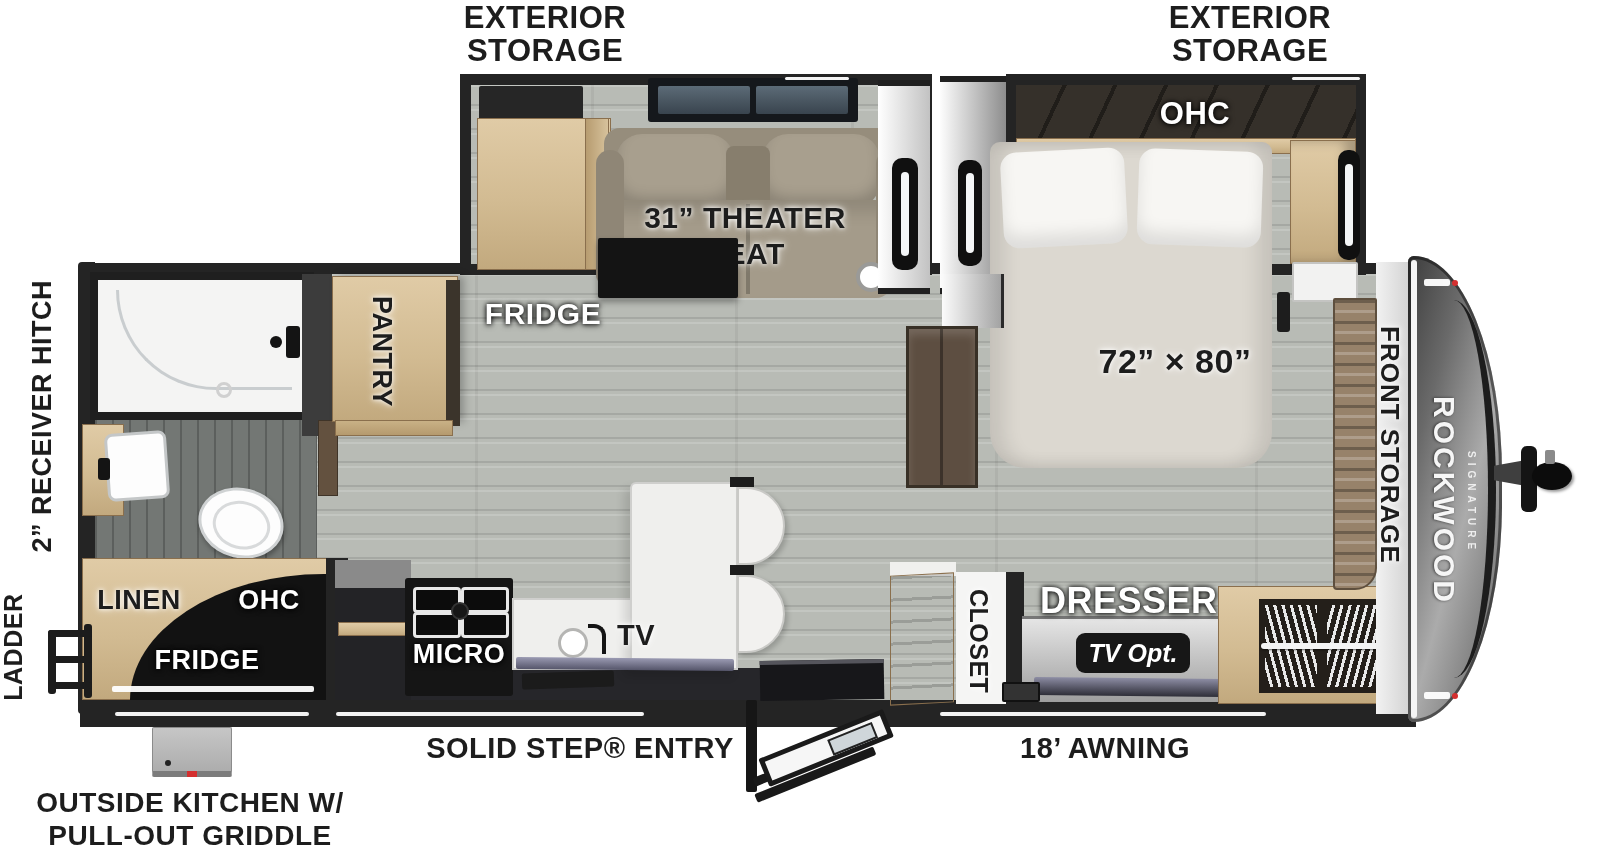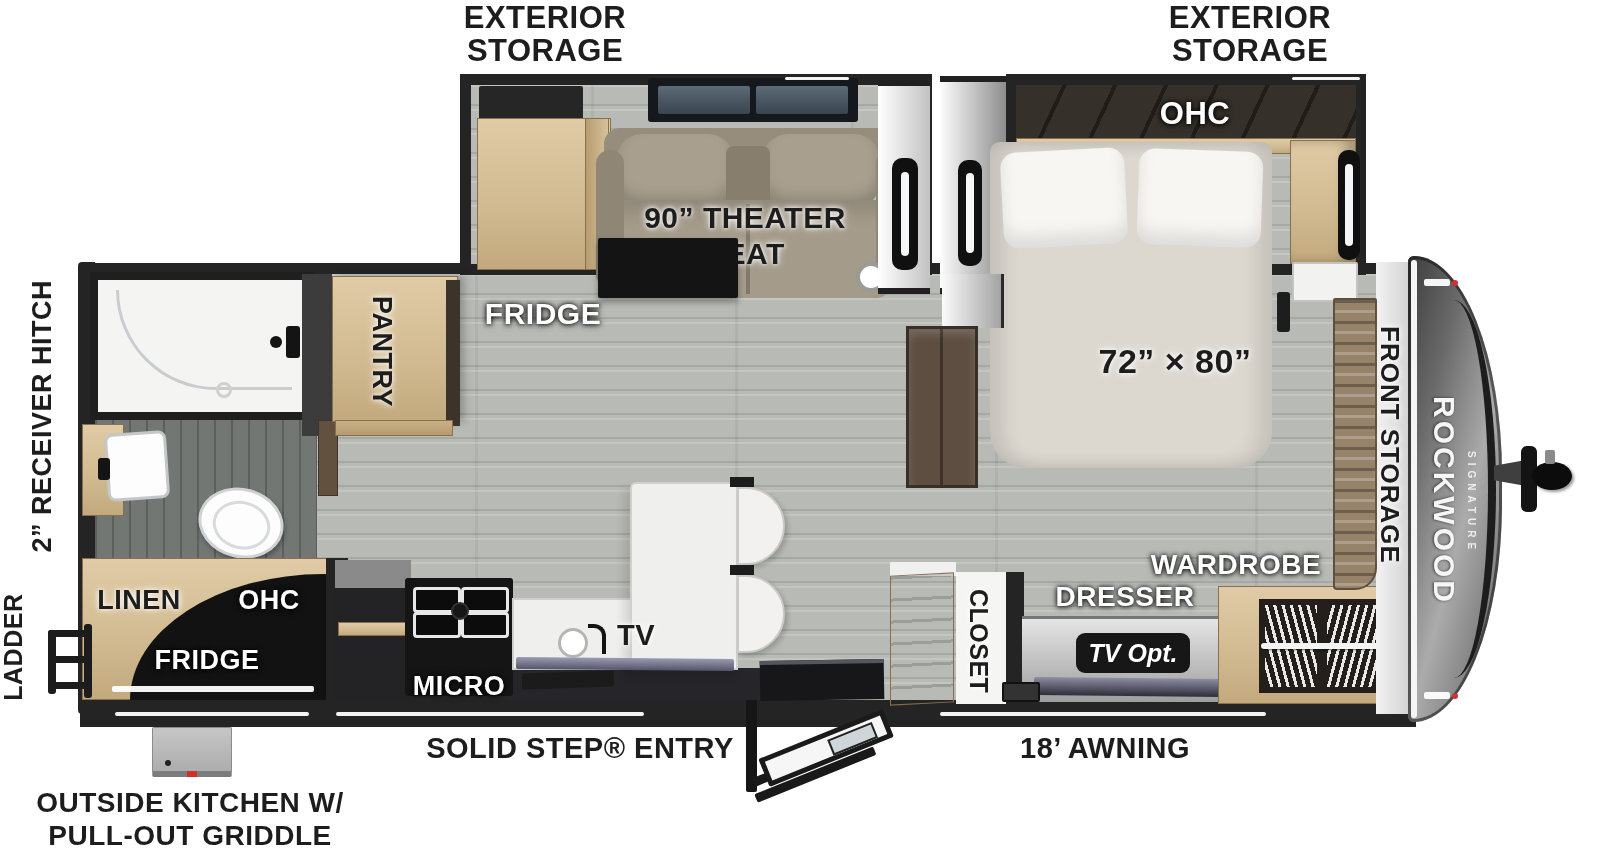--- a/index.html
+++ b/index.html
@@ -64,21 +64,21 @@
     <div class="abs" style="left:12px;top:6px;width:118px;height:74px;background:#a89f8e;border-radius:26px;box-shadow:inset 0 -10px 14px rgba(0,0,0,.18);"></div>
     <div class="abs" style="left:158px;top:6px;width:118px;height:74px;background:#a89f8e;border-radius:26px;box-shadow:inset 0 -10px 14px rgba(0,0,0,.18);"></div>
     <div class="abs" style="left:122px;top:18px;width:44px;height:62px;background:#877e6d;border-radius:8px;"></div>
     <div class="abs" style="left:4px;top:72px;width:284px;height:98px;background:var(--seat,#a49b8a);border-radius:10px 10px 16px 16px;box-shadow:inset 0 12px 16px rgba(0,0,0,.12);"></div>
     <div class="abs" style="left:142px;top:76px;width:4px;height:90px;background:rgba(0,0,0,.22);"></div>
     <div class="abs" style="left:-8px;top:22px;width:28px;height:138px;background:#8f8676;border-radius:14px;"></div>
     <div class="abs" style="left:272px;top:22px;width:28px;height:138px;background:#8f8676;border-radius:14px;"></div>
     <div class="abs" style="left:12px;top:134px;width:22px;height:22px;background:#fff;border:4px solid #9a9a98;border-radius:50%;"></div>
     <div class="abs" style="left:252px;top:134px;width:22px;height:22px;background:#fff;border:4px solid #9a9a98;border-radius:50%;"></div>
   </div>
-  <div class="lbl dark" style="left:600px;top:202px;width:290px;font-size:30px;">90” THEATER</div>
+  <div class="lbl dark" style="left:600px;top:202px;width:290px;font-size:30px;">31” THEATER</div>
   <div class="lbl dark" style="left:600px;top:238px;width:290px;font-size:30px;">SEAT</div>
   <div class="abs whdash" style="left:785px;top:77px;width:64px;height:3px;"></div>
 
   <div class="abs" style="left:878px;top:80px;width:52px;height:214px;background:linear-gradient(90deg,#ffffff,#c2c2c2);border-top:6px solid #202020;border-bottom:6px solid #202020;box-sizing:border-box;">
     <div class="winslot abs" style="left:14px;top:72px;width:26px;height:112px;">
       <div class="winslit abs" style="left:9px;top:14px;width:8px;height:84px;"></div>
     </div>
   </div>
   <div class="abs" style="left:940px;top:76px;width:66px;height:218px;background:linear-gradient(90deg,#fdfdfd,#8d8d8d);border-top:6px solid #202020;border-bottom:6px solid #202020;box-sizing:border-box;">
     <div class="winslot abs" style="left:18px;top:78px;width:24px;height:106px;">
@@ -149,21 +149,21 @@
   <div class="abs" style="left:335px;top:588px;width:76px;height:112px;background:#232326;"></div>
   <div class="abs" style="left:411px;top:668px;width:350px;height:32px;background:#26262a;"></div>
   <div class="abs wood" style="left:338px;top:622px;width:200px;height:14px;"></div>
   <div class="abs" style="left:405px;top:578px;width:108px;height:118px;background:#151515;border-radius:3px;">
     <div class="abs" style="left:8px;top:9px;width:42px;height:20px;background:#0c0c0c;border:3px solid #e8e8e8;border-radius:4px;"></div>
     <div class="abs" style="left:56px;top:9px;width:42px;height:20px;background:#0c0c0c;border:3px solid #e8e8e8;border-radius:4px;"></div>
     <div class="abs" style="left:8px;top:34px;width:42px;height:20px;background:#0c0c0c;border:3px solid #e8e8e8;border-radius:4px;"></div>
     <div class="abs" style="left:56px;top:34px;width:42px;height:20px;background:#0c0c0c;border:3px solid #e8e8e8;border-radius:4px;"></div>
     <div class="abs" style="left:46px;top:24px;width:14px;height:14px;background:#161616;border-radius:50%;border:2px solid #333;"></div>
   </div>
-  <div class="lbl light" style="left:403px;top:640px;width:112px;font-size:27px;margin-top:32px;">MICRO</div>
+  <div class="lbl light" style="left:403px;top:640px;width:112px;font-size:27px;">MICRO</div>
 
   <div class="abs" style="left:512px;top:598px;width:122px;height:72px;background:var(--counter,#efefed);border:2px solid #cfcfcd;box-sizing:border-box;"></div>
   <div class="abs" style="left:630px;top:482px;width:108px;height:188px;background:var(--counter,#efefed);border:2px solid #cfcfcd;box-sizing:border-box;border-radius:6px 6px 0 0;box-shadow:-6px 6px 10px rgba(0,0,0,.12);"></div>
   <div class="abs" style="left:558px;top:628px;width:30px;height:30px;background:#fff;border:3px solid #b5b5b3;border-radius:50%;box-sizing:border-box;"></div>
   <div class="abs" style="left:588px;top:624px;width:14px;height:26px;border-right:4px solid #141414;border-top:4px solid #141414;border-top-right-radius:12px;"></div>
   <div class="abs" style="left:516px;top:658px;width:218px;height:12px;background:linear-gradient(180deg,#9a9ab2,#55556a);transform:rotate(.5deg);border-radius:2px;"></div>
   <div class="abs" style="left:522px;top:672px;width:92px;height:16px;background:#1b1b1b;transform:rotate(-2deg);border-radius:2px;"></div>
   <div class="lbl dark" style="left:604px;top:620px;width:64px;font-size:29px;">TV</div>
 
   <div class="abs" style="left:737px;top:487px;width:48px;height:78px;background:#f2f1ef;border:2px solid #c9c9c6;box-sizing:border-box;border-radius:0 40px 40px 0;box-shadow:3px 3px 5px rgba(0,0,0,.18);"></div>
@@ -192,22 +192,21 @@
   <div class="abs" style="left:956px;top:572px;width:52px;height:132px;background:#f5f5f4;"></div>
   <div class="lbl dark vert" style="left:966px;top:580px;height:122px;font-size:25px;">CLOSET</div>
   <div class="abs wall" style="left:1006px;top:572px;width:18px;height:132px;"></div>
 
   <div class="abs" style="left:1022px;top:616px;width:212px;height:86px;background:linear-gradient(180deg,#e5e5e5,#9e9e9e);border-top:3px solid #777;box-sizing:border-box;"></div>
   <div class="abs" style="left:1034px;top:678px;width:190px;height:18px;background:linear-gradient(180deg,#8d8da4,#2e2e38);border-radius:2px;transform:rotate(.6deg);"></div>
   <div class="abs" style="left:1002px;top:682px;width:34px;height:16px;background:#333;border:2px solid #111;border-radius:2px;"></div>
   <div class="abs" style="left:1076px;top:633px;width:114px;height:40px;background:var(--badge,#171717);border-radius:9px;display:flex;align-items:center;justify-content:center;">
     <span style="color:#fff;font-weight:800;font-style:italic;font-size:25px;">TV Opt.</span>
   </div>
-  <div class="lbl light" style="left:1040px;top:582px;width:170px;font-size:28px;">DRESSER</div>
-  <div class="lbl light" style="left:1128px;top:550px;width:216px;font-size:28px;">WARDROBE</div>
+  <div class="lbl light" style="left:1040px;top:582px;width:170px;font-size:36px;">DRESSER</div>
 
   <div class="abs wood" style="left:1218px;top:586px;width:180px;height:118px;">
     <div class="abs" style="left:40px;top:12px;width:128px;height:94px;background:#241f1a;"></div>
     <div class="abs" style="left:46px;top:18px;width:52px;height:82px;background:repeating-linear-gradient(75deg,transparent 0 5px,#e9e9e9 5px 8px);"></div>
     <div class="abs" style="left:108px;top:18px;width:54px;height:82px;background:repeating-linear-gradient(105deg,transparent 0 5px,#e9e9e9 5px 8px);"></div>
     <div class="abs" style="left:42px;top:56px;width:124px;height:6px;background:#f4f4f4;border-radius:3px;box-shadow:0 1px 2px rgba(0,0,0,.6);"></div>
   </div>
 
   <div class="abs" style="left:1376px;top:262px;width:38px;height:452px;background:linear-gradient(90deg,#f2f2f2,#cfcfcf);"></div>
   <div class="abs" style="left:1333px;top:298px;width:44px;height:292px;background:var(--bins,#97826a);background-image:repeating-linear-gradient(180deg,rgba(0,0,0,.28) 0 3px,transparent 3px 21px),repeating-linear-gradient(180deg,transparent 0 10px,rgba(255,255,255,.22) 10px 13px,transparent 13px 21px);border:2px solid #5e4f3e;box-sizing:border-box;border-radius:2px 2px 22px 4px;"></div>

